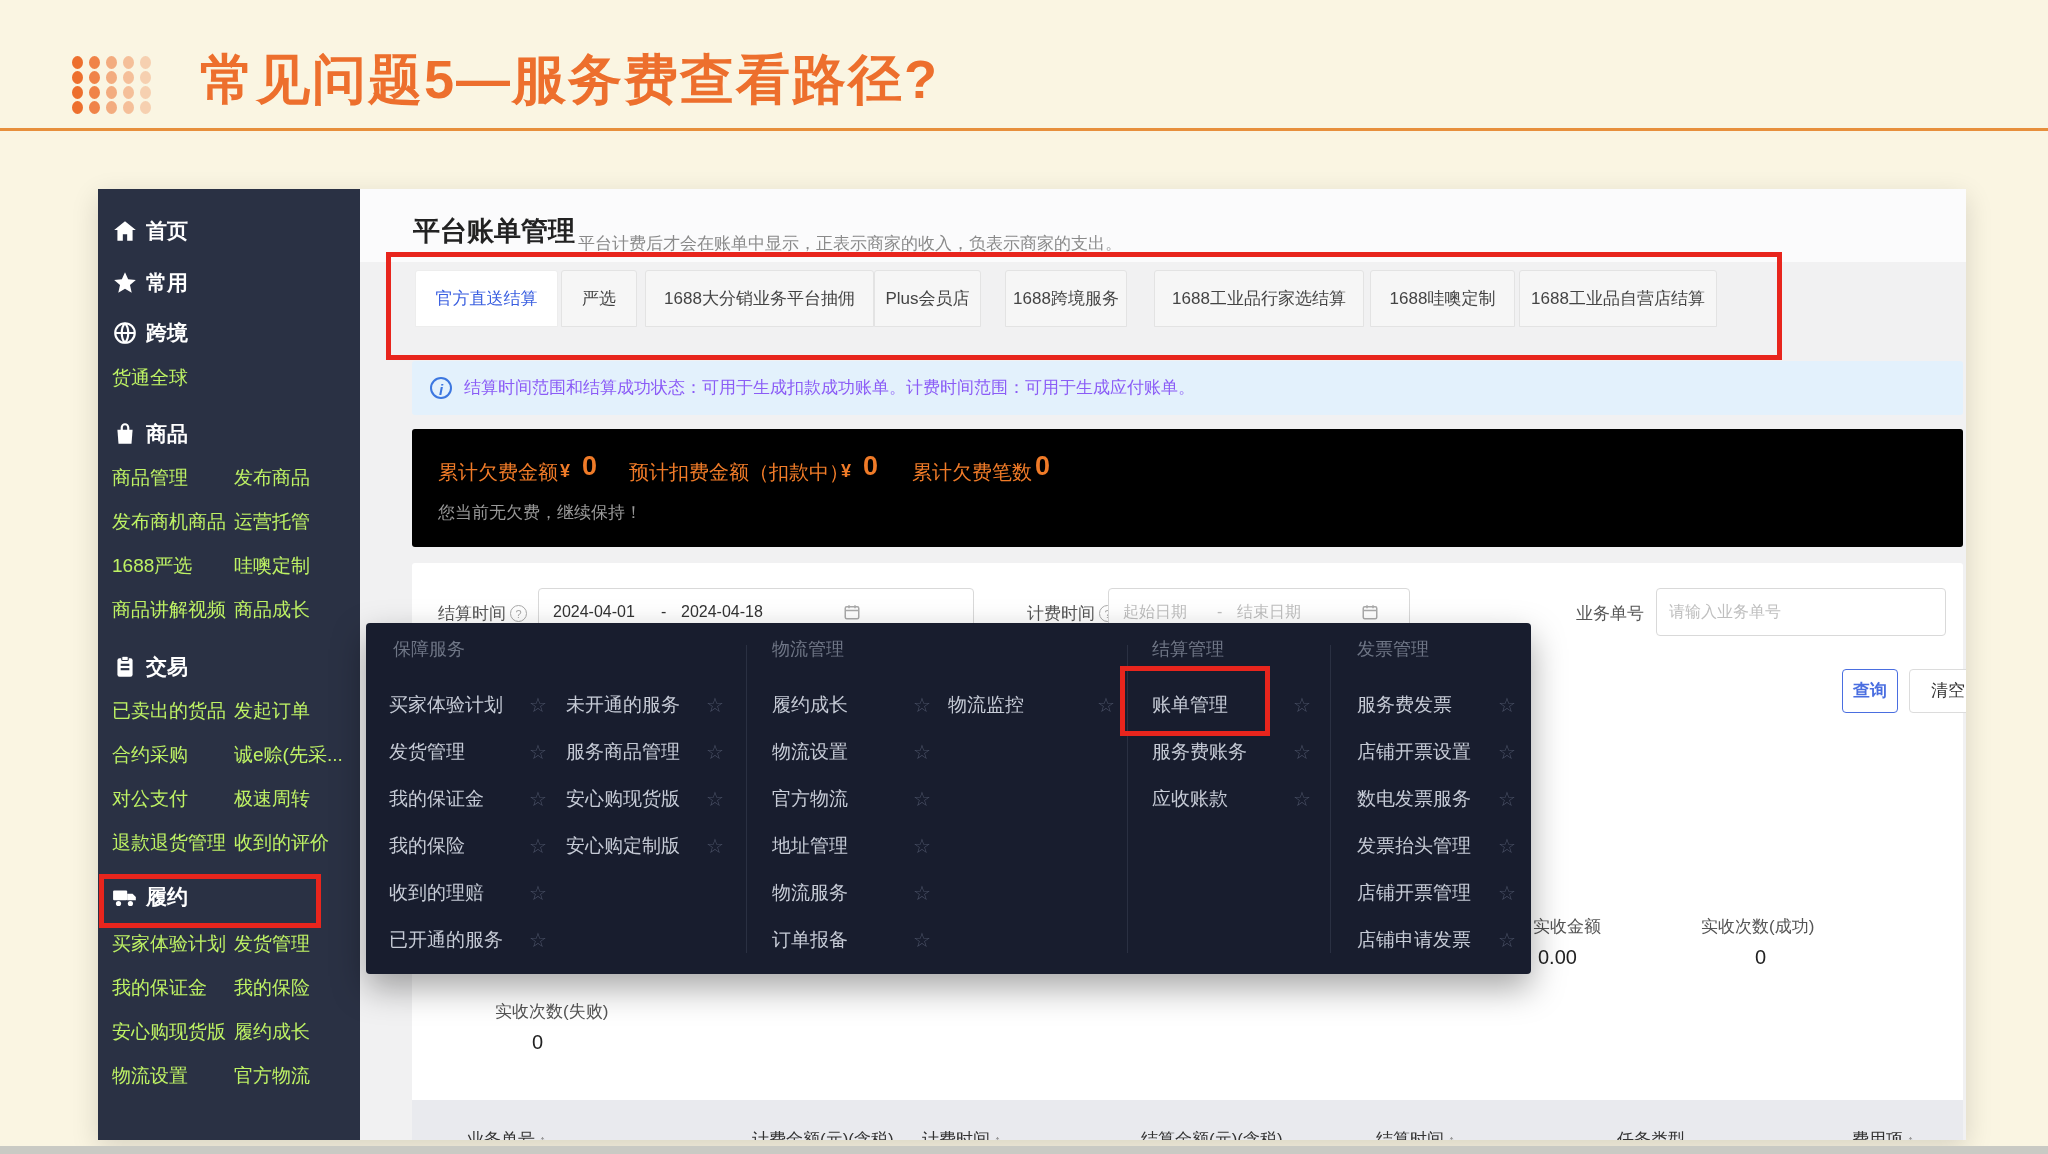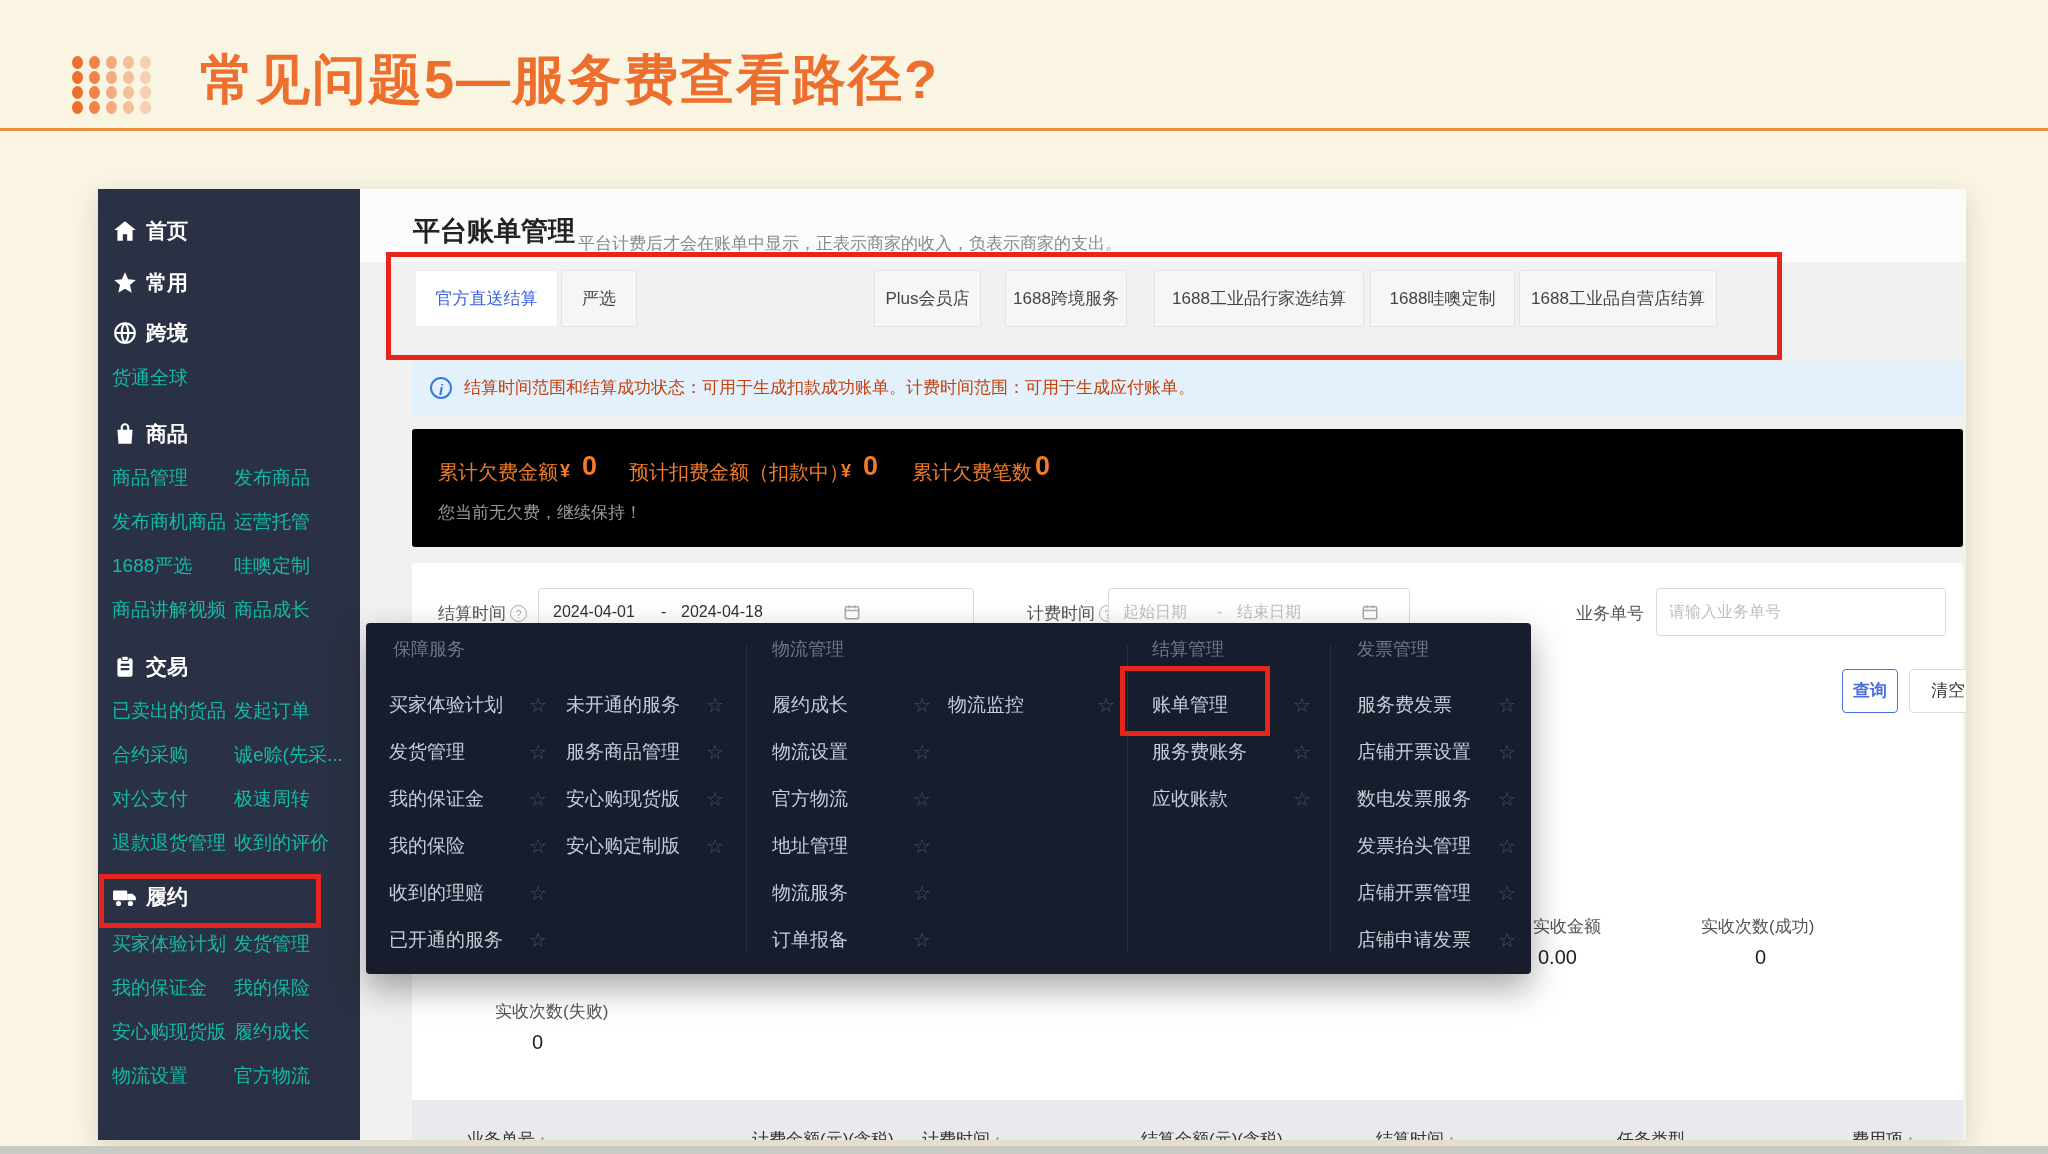--- a/index.html
+++ b/index.html
@@ -11,33 +11,33 @@
   #orange-rule{left:0;top:128px;width:2048px;height:3px;background:#E78F3C;}
   .dot{position:absolute;width:11px;height:13px;border-radius:50%;background:#ED6F2D;}
   .dc0{opacity:1}.dc1{opacity:.85}.dc2{opacity:.55}.dc3{opacity:.4}.dc4{opacity:.28}
   
   #frame-shadow{left:98px;top:189px;width:1868px;height:951px;box-shadow:0 8px 26px rgba(0,0,0,.14);}
   #sidebar{left:98px;top:189px;width:262px;height:951px;background:#2A3144;overflow:hidden;}
   #content{left:360px;top:189px;width:1606px;height:951px;background:#F1F1F2;overflow:hidden;}
   
   .sb-ic{position:absolute;left:14px;width:26px;height:26px;}
   .sb-sec{position:absolute;left:48px;color:#FFFFFF;font-size:21px;font-weight:bold;line-height:26px;white-space:nowrap;cursor:pointer;}
-  .sb-it{position:absolute;color:#14b8a6;font-size:19px;line-height:26px;white-space:nowrap;cursor:pointer;}
+  .sb-it{position:absolute;color:#bef264;font-size:19px;line-height:26px;white-space:nowrap;cursor:pointer;}
   .c1{left:14px}.c2{left:136px}
   
   #hdr-strip{left:0;top:0;width:1606px;height:73px;background:#FBFBFC;}
   #page-title{left:53px;top:24px;font-size:27px;font-weight:bold;color:#222;}
   #page-sub{left:218px;top:43px;font-size:17px;color:#8A8A8A;}
   
   .tab{position:absolute;top:81px;height:55px;line-height:55px;text-align:center;font-size:17px;color:#444;
        background:#F6F6F6;border:1px solid #E3E3E3;border-radius:3px 3px 0 0;cursor:pointer;white-space:nowrap;}
   .tab.active{background:#FFFFFF;color:#3A5FE0;border-color:#EDEDED;}
   
   #infobar{left:52px;top:172px;width:1551px;height:54px;background:#E3F1FC;border-radius:3px;}
-  #infobar .txt{position:absolute;left:52px;top:0;line-height:54px;font-size:17px;color:#c2410c;white-space:nowrap;}
+  #infobar .txt{position:absolute;left:52px;top:0;line-height:54px;font-size:17px;color:#8b5cf6;white-space:nowrap;}
   .info-i{position:absolute;left:18px;top:16px;width:22px;height:22px;border:2px solid #3C77E0;border-radius:50%;
           color:#3C77E0;font-size:15px;line-height:22px;text-align:center;font-style:italic;font-weight:bold;box-sizing:border-box;}
   
   #stats-card{left:52px;top:240px;width:1551px;height:118px;background:#000000;border-radius:3px;}
   .st-lb{position:absolute;top:30px;font-size:20px;color:#F07B28;white-space:nowrap;}
   .st-cur{position:absolute;top:32px;font-size:18px;font-weight:bold;color:#F07B28;}
   .st-v{position:absolute;top:22px;font-size:27px;font-weight:bold;color:#F07B28;}
   #stats-note{position:absolute;left:26px;top:72px;font-size:17px;color:#999;}
   
   #form-card{left:52px;top:374px;width:1551px;height:577px;background:#fff;border-radius:3px;}
@@ -176,20 +176,21 @@
     <span class="sb-it c2" style="top:874px">官方物流</span>
   </div>
 
   <div class="abs" id="content">
     <div class="abs" id="hdr-strip"></div>
     <div class="abs" id="page-title">平台账单管理</div>
     <div class="abs" id="page-sub">平台计费后才会在账单中显示，正表示商家的收入，负表示商家的支出。</div>
 
     <div class="tab active" style="left:55px;width:141px">官方直送结算</div>
     <div class="tab" style="left:201px;width:74px">严选</div>
+    <div class="tab" style="left:285px;width:227px">1688大分销业务平台抽佣</div>
     <div class="tab" style="left:514px;width:105px">Plus会员店</div>
     <div class="tab" style="left:645px;width:120px">1688跨境服务</div>
     <div class="tab" style="left:794px;width:208px">1688工业品行家选结算</div>
     <div class="tab" style="left:1010px;width:143px">1688哇噢定制</div>
     <div class="tab" style="left:1159px;width:196px">1688工业品自营店结算</div>
 
     <div class="abs" id="infobar">
       <span class="info-i">i</span>
       <span class="txt">结算时间范围和结算成功状态：可用于生成扣款成功账单。计费时间范围：可用于生成应付账单。</span>
     </div>

